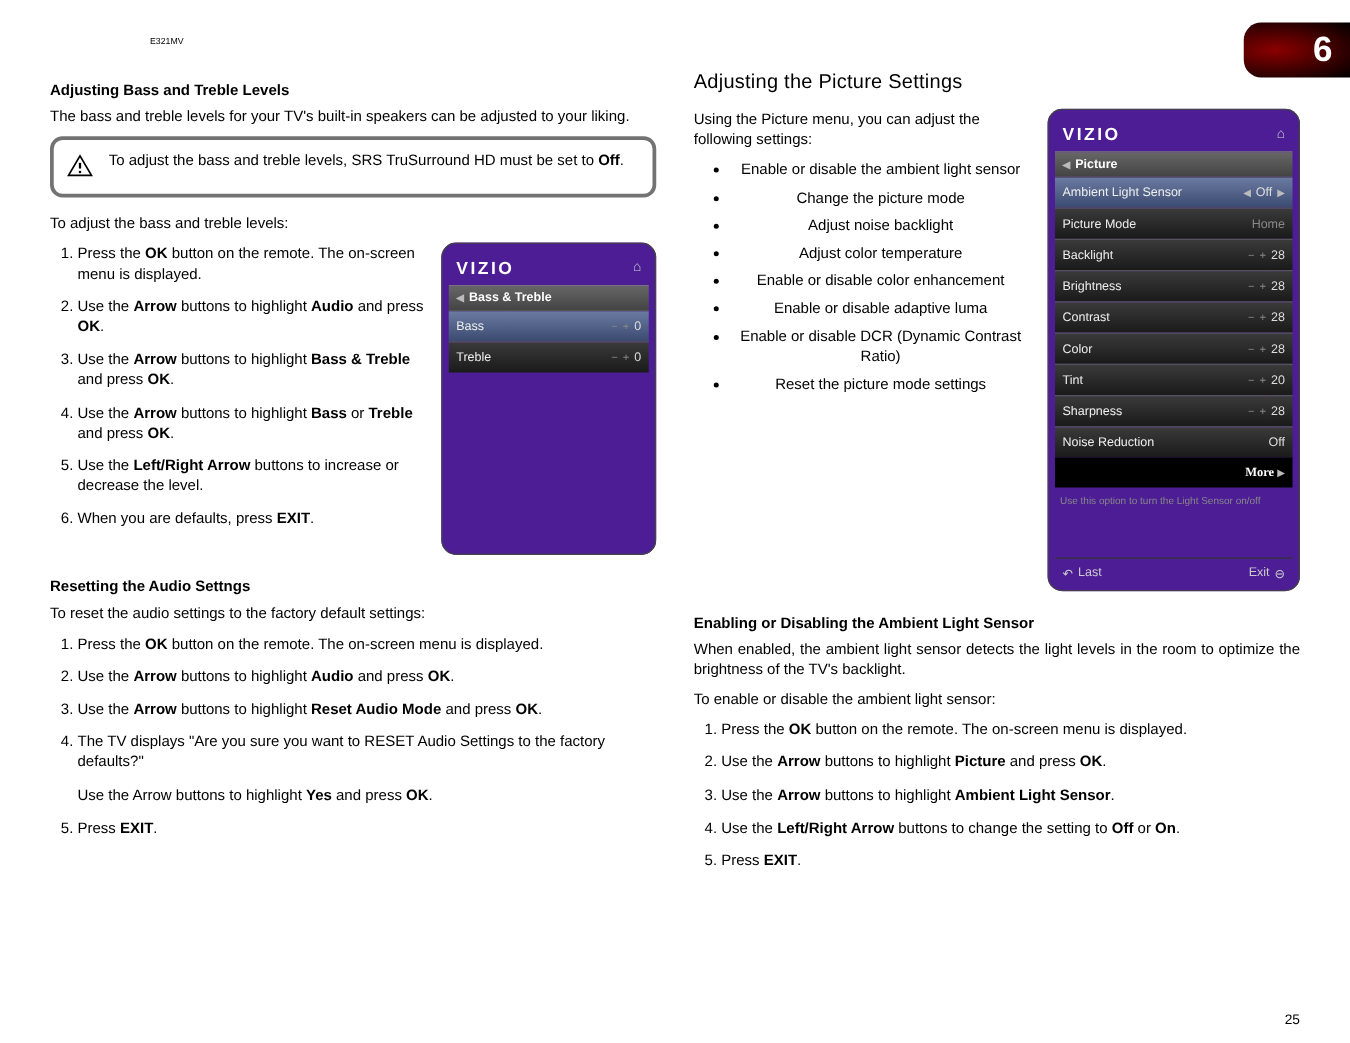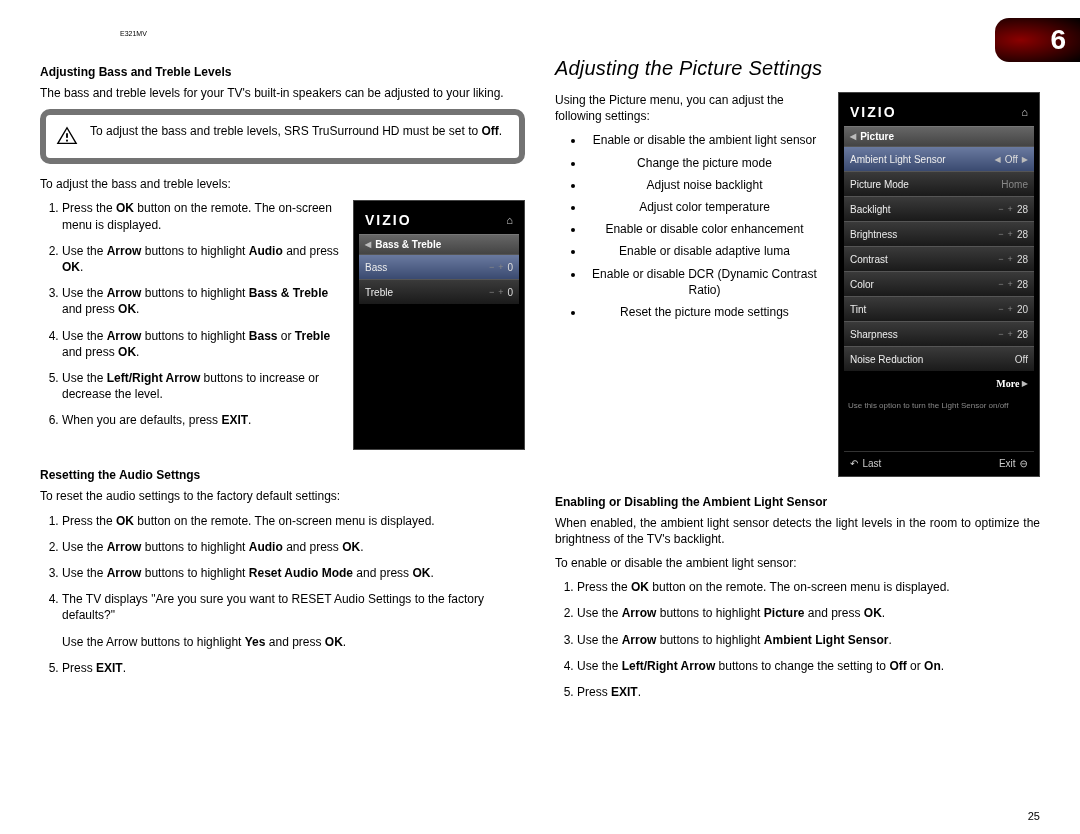--- a/index.html
+++ b/index.html
@@ -48,38 +48,37 @@
   .columns {
     display: flex;
     gap: 30px;
   }
   .col {
     flex: 1;
     min-width: 0;
   }
   h2.section-title {
     font-weight: normal;
-    font-size: 20px;
+    font-size: 16px;
     margin: 0 0 12px 0;
     font-family: "Arial Narrow", Arial, sans-serif;
     letter-spacing: 0.2px;
-    font-style: italic;
   }
   .sub-heading {
     font-weight: bold;
     font-size: 12px;
     margin: 8px 0 6px 0;
   }
   p {
     margin: 4px 0 8px 0;
     line-height: 1.35;
   }
   .justify { text-align: justify; }
   .note-box {
-    border: 6px solid #737373;
+    border: 3px solid #737373;
     border-radius: 10px;
     padding: 8px 10px;
     display: flex;
     align-items: flex-start;
     gap: 12px;
     margin: 0 0 12px 0;
   }
   .note-box .warn-icon {
     flex: 0 0 auto;
     margin-top: 2px;
@@ -104,22 +103,22 @@
   ul.bullets li {
     margin-bottom: 6px;
     line-height: 1.35;
   }
   .float-right-box {
     float: right;
     margin: 0 0 10px 14px;
   }
   
   .osd {
-    background: #000000;
-    border-radius: 1px;
+    background: #4c1d95;
+    border-radius: 12px;
     padding: 6px;
     color: #ddd;
     font-size: 10px;
     box-shadow: inset 0 0 0 1px #444;
   }
   .osd-header {
     display: flex;
     justify-content: space-between;
     align-items: center;
     padding: 6px 6px;

